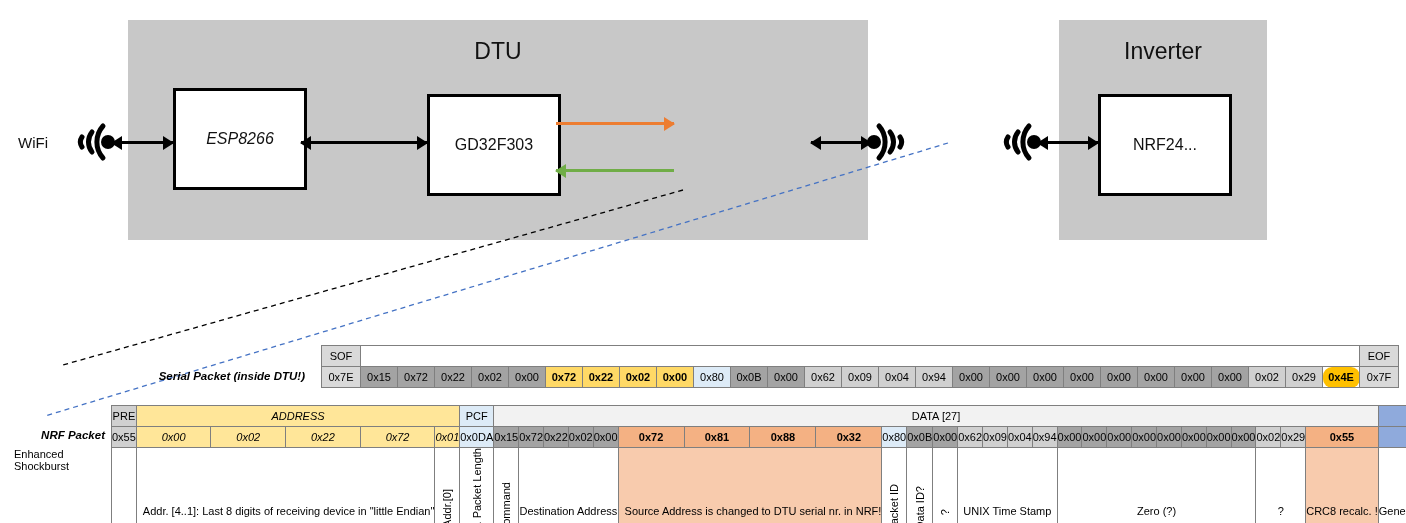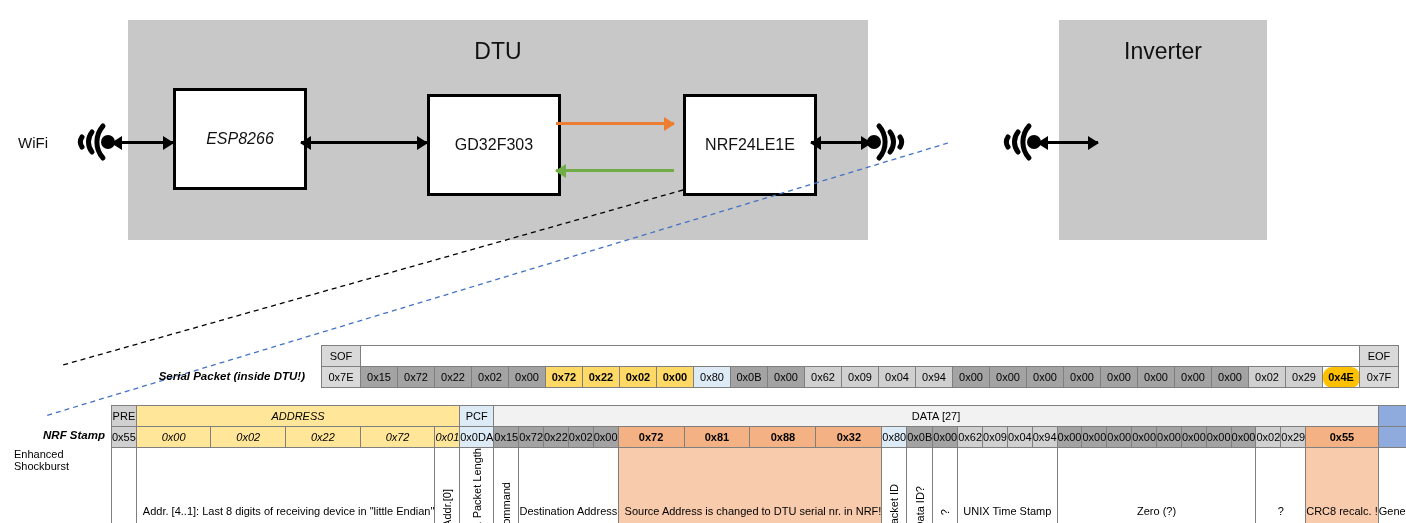--- a/index.html
+++ b/index.html
@@ -119,21 +119,21 @@
   <div class="enclosure" id="dtu-enclosure">
     <div class="enclosure-title">DTU</div>
   </div>
 
   <div class="enclosure" id="inverter-enclosure">
     <div class="enclosure-title">Inverter</div>
   </div>
 
   <div class="chip" id="chip-esp8266">ESP8266</div>
   <div class="chip" id="chip-gd32f303">GD32F303</div>
-  <div class="chip" id="chip-nrf24le1e">NRF24LE1E</div>
+  <div class="chip" id="chip-nrf24">NRF24...</div>
 
   <div class="wifi-label" id="wifi-label">WiFi</div>
 
   <svg class="antenna" style="left:62px;top:116px;" width="54" height="52">
     <g fill="none" stroke="#000" stroke-width="5" stroke-linecap="round">
       <path d="M41 10 A24 24 0 0 0 41 42"></path>
       <path d="M30 16 A16 16 0 0 0 30 36"></path>
       <path d="M20 21 A9 9 0 0 0 20 31"></path>
     </g>
     <circle cx="46" cy="26" r="7" fill="#000"></circle>
@@ -167,21 +167,21 @@
 </div>
 
 <svg id="connectors">
   <line x1="683" y1="190" x2="63" y2="365" stroke="#000000" stroke-width="1.3" stroke-dasharray="5,4"></line>
   <line x1="948" y1="143" x2="45" y2="416" stroke="#4472c4" stroke-width="1.3" stroke-dasharray="5,4"></line>
 </svg>
 
 <div>
 
   <div class="row-label" id="serial-row-label">Serial Packet (inside DTU!)</div>
-  <div class="row-label" id="nrf-row-label">NRF Stamp</div>
+  <div class="row-label" id="nrf-row-label">NRF Packet</div>
   <div id="shockburst-label">Enhanced Shockburst</div>
 
   <table class="pkt" id="serial-table">
     <tbody id="serial-tbody">
         <tr>
           <td class="grayhdr" style="width: 38px;">SOF</td>
           <td class="blank" colspan="27"></td>
           <td class="grayhdr" style="width: 38px;">EOF</td>
         </tr>
         <tr>

